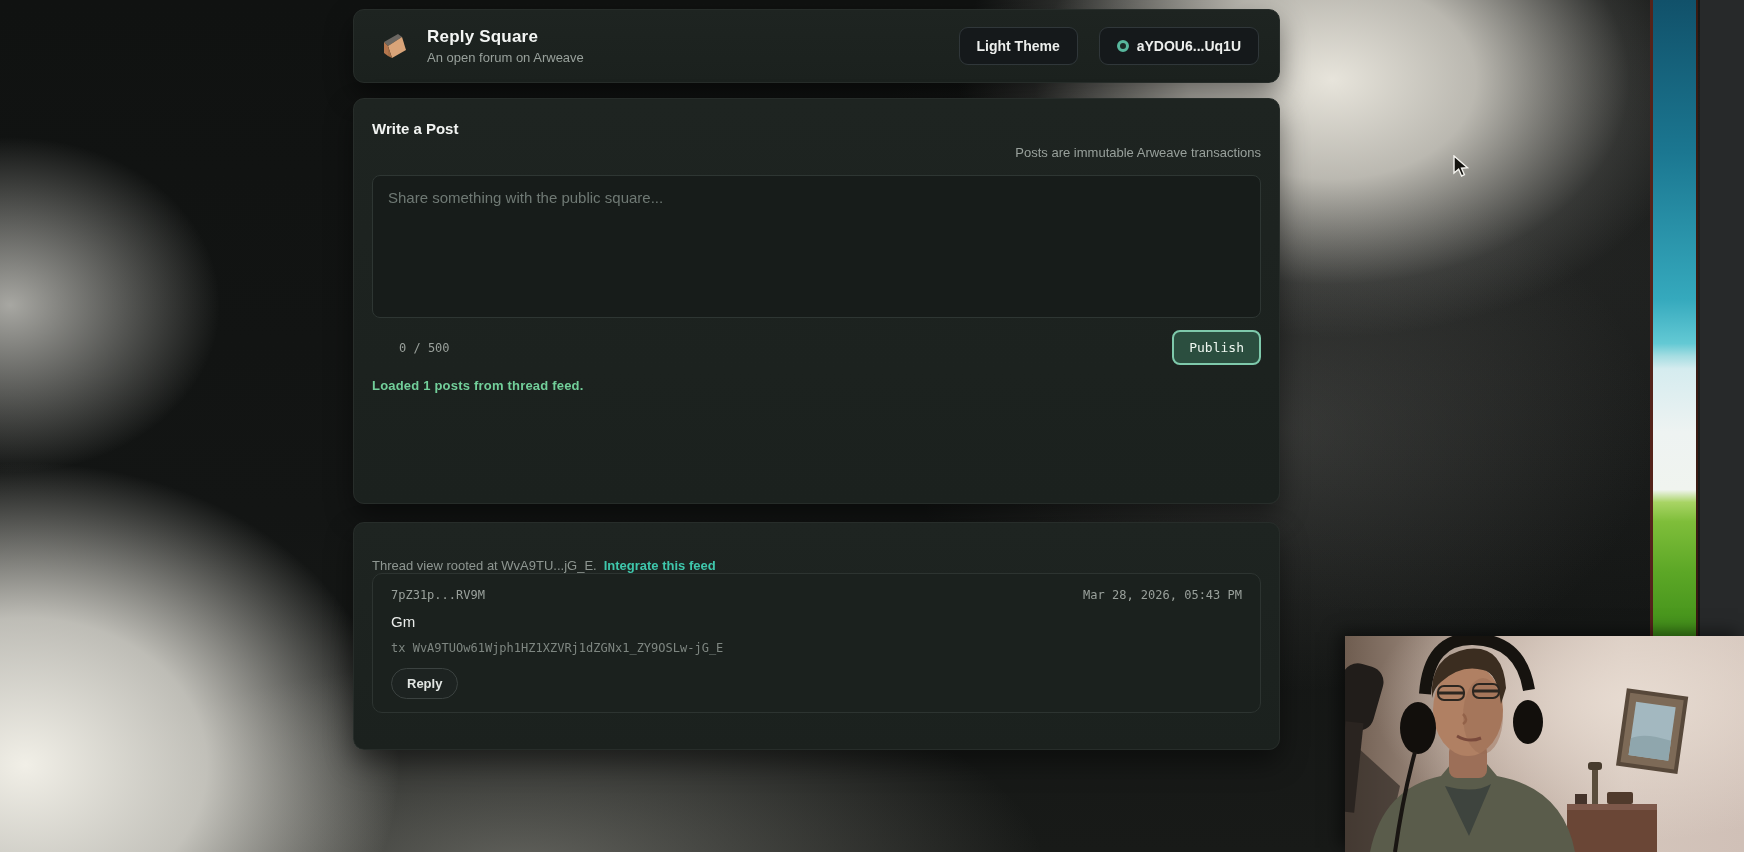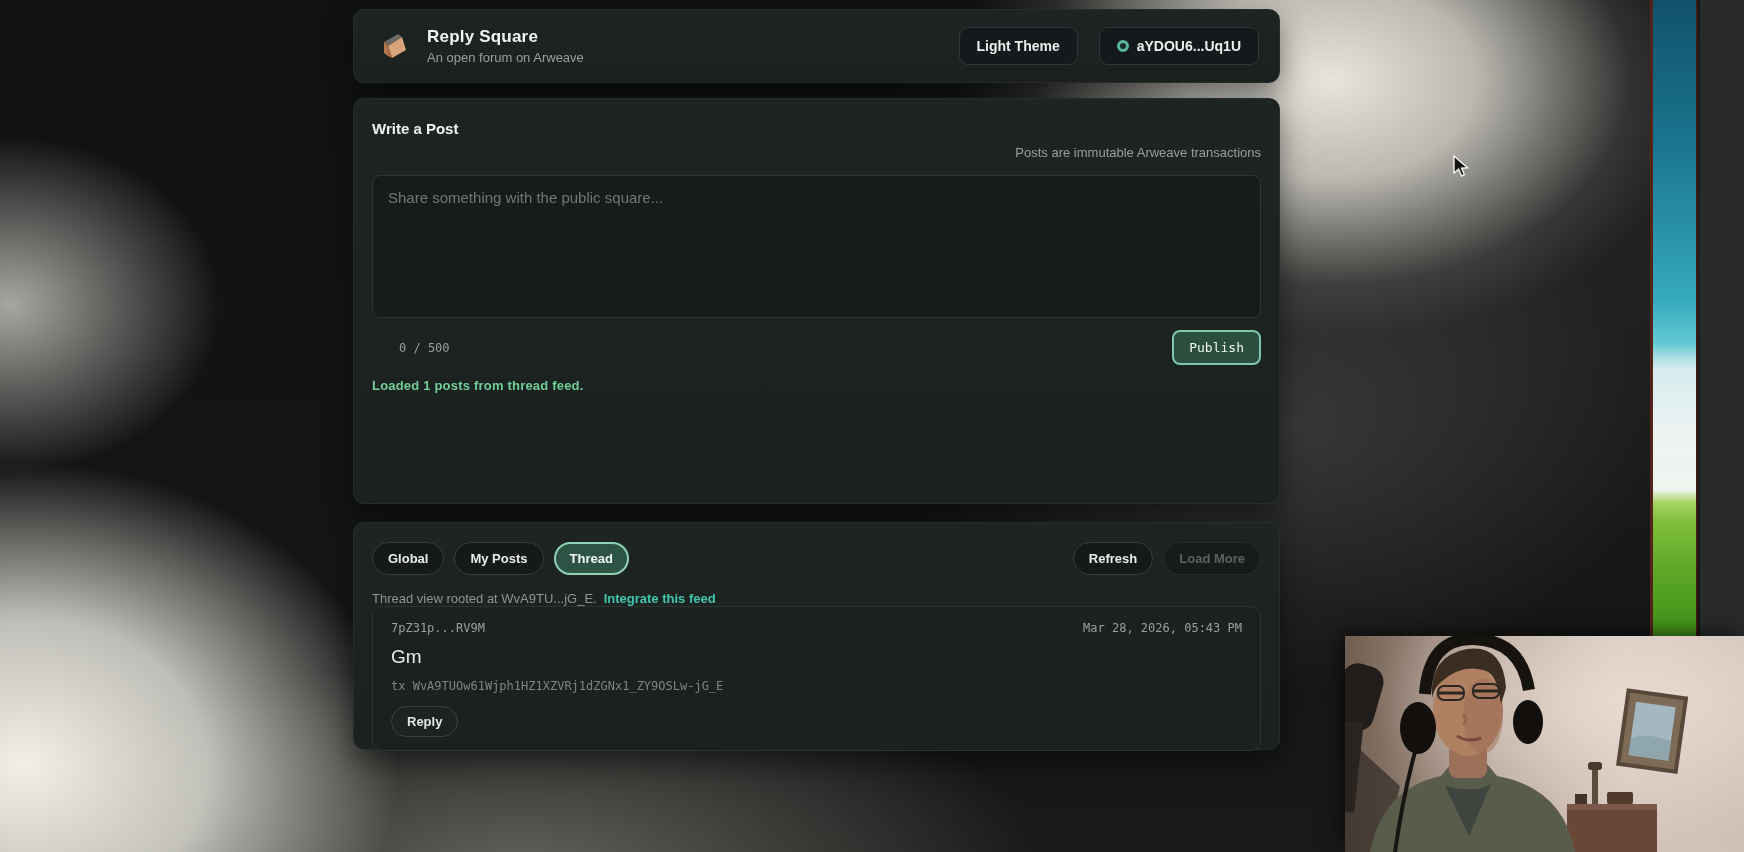--- a/index.html
+++ b/index.html
@@ -69,21 +69,21 @@
   }
   .pill.active{ background:#2d5345; border:2px solid #8fd2b6; color:#f0f8f2; padding:7px 14px; }
   .pill.disabled{ color:#5a625e; border-color:#272e2d; background:#171c1b; cursor:default; }
   .thread-meta{ margin-top:16px; font-size:13px; color:#8e9691; }
   .thread-meta .link{ color:#3fc7ac; font-weight:700; margin-left:7px; cursor:pointer; text-decoration:none; }
   .post{
     border:1px solid #2d3431; border-radius:10px;
     background:#1b211e; padding:14px 18px 13px 18px;
   }
   .post-head{ display:flex; justify-content:space-between; font-size:12px; color:#99a09b; }
-  .post-content{ margin-top:11px; font-size:19px; color:#e9ebe9; }
+  .post-content{ margin-top:11px; font-size:15px; color:#e9ebe9; }
   .post-tx{ margin-top:11px; font-size:12px; color:#7e8681; }
   .reply-btn{
     margin-top:13px; padding:7px 15px; border-radius:17px; cursor:pointer;
     background:#1d2321; border:1px solid #3b4240; color:#e2e6e3;
     font-family:"Liberation Sans",sans-serif; font-size:13px; font-weight:600;
   }
   
   .edge-maroon{ position:absolute; left:1650px; top:0; width:3px; height:636px; background:#54231a; }
   .wallpaper-strip{
     position:absolute; left:1653px; top:0; width:45px; height:636px;
@@ -134,31 +134,20 @@
     <div class="card-subtitle">Posts are immutable Arweave transactions</div>
     <textarea class="compose-input" placeholder="Share something with the public square..." style=""></textarea>
     <div class="compose-row">
       <span class="char-counter mono">0 / 500</span>
       <button class="publish-btn">Publish</button>
     </div>
     <div class="status-msg">Loaded 1 posts from thread feed.</div>
   </section>
 
   <section class="card feed-card">
-    <div class="feed-toolbar">
-      <div class="tabs">
-        <button class="pill">Global</button>
-        <button class="pill">My Posts</button>
-        <button class="pill active">Thread</button>
-      </div>
-      <div class="feed-actions">
-        <button class="pill">Refresh</button>
-        <button class="pill disabled">Load More</button>
-      </div>
-    </div>
     <div class="thread-meta">
       <span>Thread view rooted at WvA9TU...jG_E.</span><a class="link">Integrate this feed</a>
     </div>
     <article class="post">
       <div class="post-head">
         <span class="mono">7pZ31p...RV9M</span>
         <span class="mono">Mar 28, 2026, 05:43 PM</span>
       </div>
       <div class="post-content">Gm</div>
       <div class="post-tx mono">tx WvA9TUOw61Wjph1HZ1XZVRj1dZGNx1_ZY9OSLw-jG_E</div>

